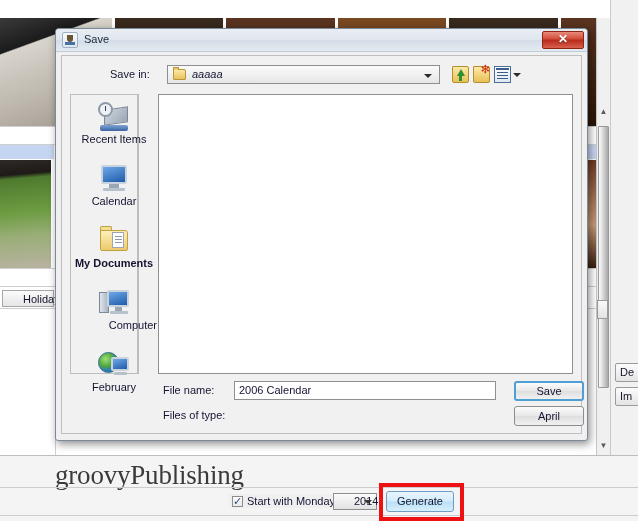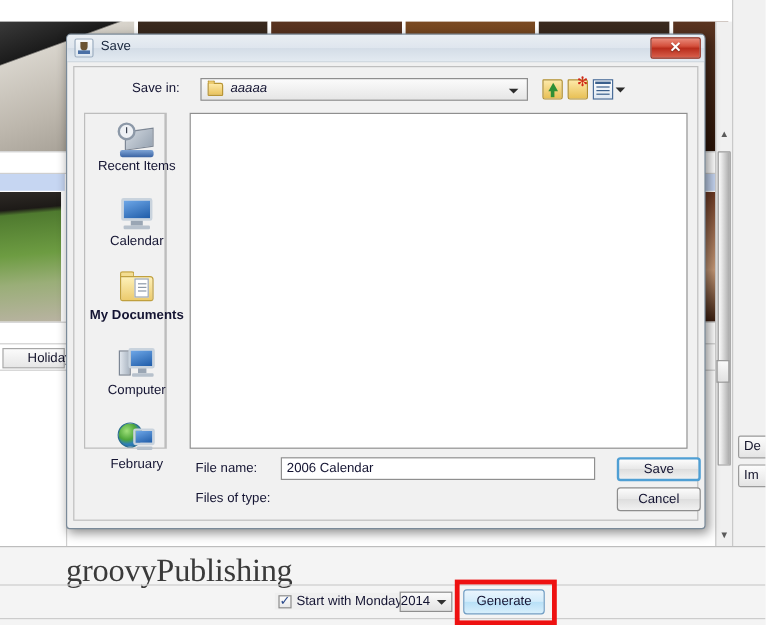--- a/index.html
+++ b/index.html
@@ -172,21 +172,21 @@
     font-size: 11px; color: #2b4a8b;
     line-height: 14px;
   }
   .chk-label { font-size: 11px; color: #141432; white-space: nowrap; }
   .year-combo {
     position: absolute; left: 333px; top: 493px; width: 44px; height: 17px;
     background: linear-gradient(180deg,#fbfbfb,#e3e3e3);
     border: 1px solid #8f8f8f;
     box-sizing: border-box;
     font-size: 11px; color: #141432;
-    line-height: 15px; padding-left: 0;
+    line-height: 15px; padding-left: 20px;
   }
   .year-combo .caret {
     position: absolute; right: 4px; top: 6px;
     width: 0; height: 0;
     border-left: 4px solid transparent;
     border-right: 4px solid transparent;
     border-top: 4px solid #333;
   }
   .gen-highlight {
     position: absolute; left: 379px; top: 483px; width: 85px; height: 38px;
@@ -662,21 +662,21 @@
           <div class="slabel">Calendar</div>
         </div>
         <div class="shortcut" style="top:126px;font-weight:bold;">
           <div class="sicon ic-docs">
             <span class="tab"></span>
               <span class="fold"></span>
               <span class="doc"></span>
           </div>
           <div class="slabel">My Documents</div>
         </div>
-        <div class="shortcut" style="top:188px;">
+        <div class="shortcut" style="top:188px;text-align:right;">
           <div class="sicon ic-computer">
             <span class="tower"></span>
               <span class="screen"></span>
               <span class="stand"></span>
               <span class="foot"></span>
           </div>
           <div class="slabel">Computer</div>
         </div>
         <div class="shortcut" style="top:250px;">
           <div class="sicon ic-network">
@@ -689,17 +689,17 @@
       </div>
 
       <div class="filelist"></div>
 
       <span class="lbl-filename">File name:</span>
       <div class="inp-filename">2006 Calendar</div>
 
       <span class="lbl-filetype">Files of type:</span>
 
       <div class="btn-save">Save</div>
-      <div class="btn-cancel">Cancel</div>
+      <div class="btn-cancel">April</div>
     </div>
   </div>
 
 </div>
 
 </body></html>

